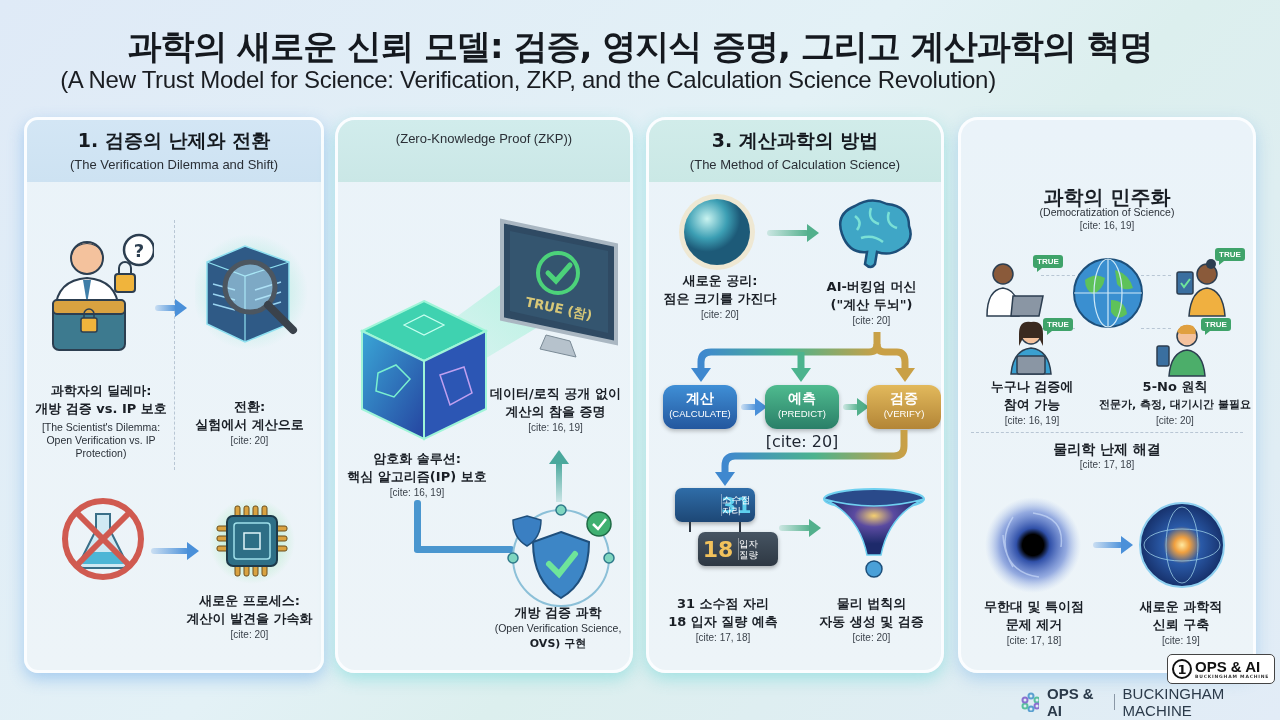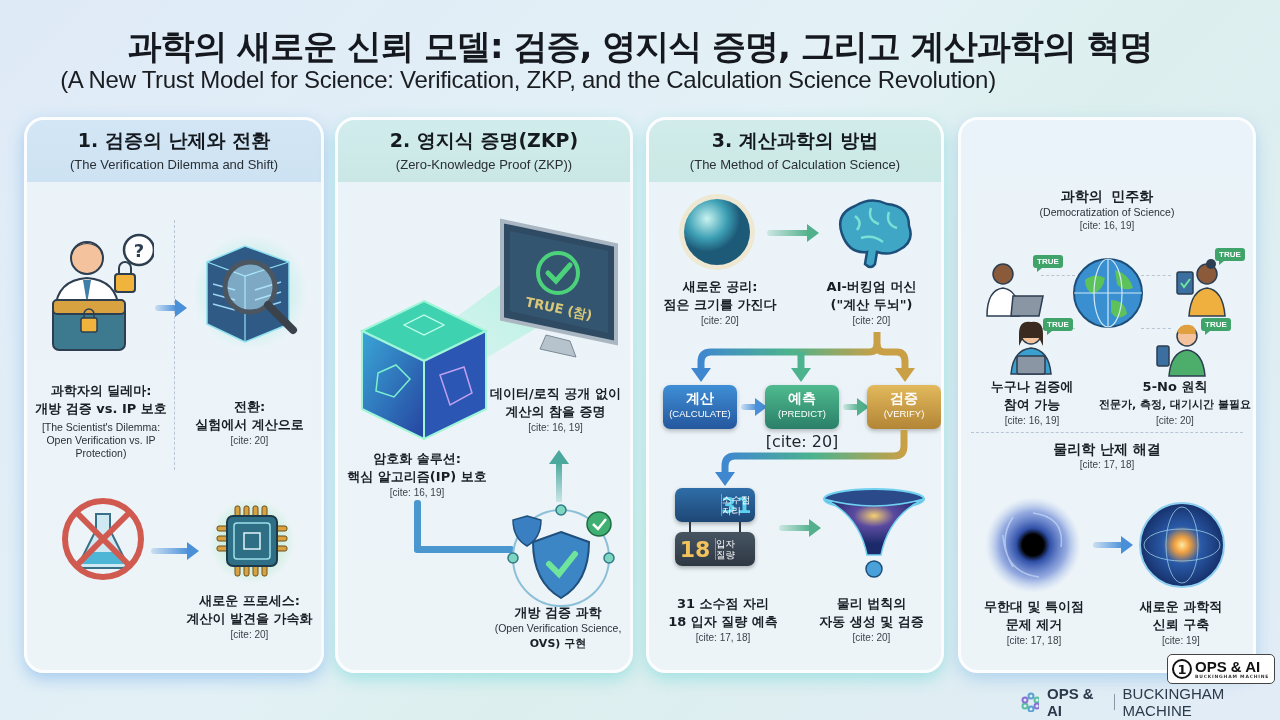--- a/index.html
+++ b/index.html
@@ -18,21 +18,21 @@
     position: absolute; left: 0; top: 66px; width: 1032px; text-align: center;
     font-family: "Liberation Sans", sans-serif;
     font-size: 24px; color: #1a1d22; letter-spacing: -0.3px; padding-left: 24px;
   }
   .panel {
     position: absolute; top: 117px; height: 556px;
     border: 3px solid #fbfdff; border-radius: 20px;
     background: linear-gradient(180deg, #eaf3f9 0%, #edf4f8 100%);
     overflow: hidden;
   }
-  .panel.p1 { left: 24px; width: 300px; box-shadow: 0 6px 16px rgba(90,160,230,0.45); }
+  .panel.p1 { left: 24px; width: 300px; box-shadow: 0 6px 16px rgba(90,160,230,0.45); border-radius: 14px; }
   .panel.p2 { left: 335px; width: 298px; box-shadow: 0 6px 16px rgba(90,210,210,0.45); }
   .panel.p3 { left: 646px; width: 298px; box-shadow: 0 6px 16px rgba(90,210,210,0.45); }
   .panel.p4 { left: 958px; width: 298px; box-shadow: 0 6px 16px rgba(120,180,230,0.45); }
   .panel-head {
     height: 62px; text-align: center; padding-top: 8px;
   }
   .p1 .panel-head { background: linear-gradient(180deg, #d3e6f5, #cde2f2); }
   .p2 .panel-head { background: linear-gradient(180deg, #d1ecec, #cae7e6); }
   .p3 .panel-head { background: linear-gradient(180deg, #d1ecea, #cae8e5); }
   .p4 .panel-head { background: linear-gradient(180deg, #d4e6f4, #cde2f2); }
@@ -48,39 +48,39 @@
   .arrow-h { position: absolute; height: 6px; background: linear-gradient(90deg, rgba(70,140,220,0.2), #4a90d9); border-radius: 3px; }
   .arrow-h::after { content: ""; position: absolute; right: -10px; top: -6px; border-left: 12px solid #4a90d9; border-top: 9px solid transparent; border-bottom: 9px solid transparent; }
   .arrow-h.green { background: linear-gradient(90deg, rgba(80,180,140,0.2), #52b08c); }
   .arrow-h.green::after { border-left-color: #52b08c; }
 
   .dashed-v { position: absolute; border-left: 1px dashed #b8c6d4; }
   .dashed-h { position: absolute; border-top: 1px dashed #b8c6d4; }
 
   
   .step {
-    position: absolute; width: 74px; height: 44px; border-radius: 7px; text-align: center;
+    position: absolute; width: 74px; height: 44px; border-radius: 12px; text-align: center;
     color: #fff; padding-top: 5px; box-shadow: 0 2px 4px rgba(0,0,0,0.25);
   }
   .step .sk { font-size: 14px; font-weight: bold; line-height: 17px; }
   .step .se { font-family: "Liberation Sans", sans-serif; font-size: 9.5px; line-height: 13px; }
   .step.calc { background: linear-gradient(180deg, #3f8fd6, #24579e); }
   .step.pred { background: linear-gradient(180deg, #4fbb8f, #2a7f68); }
   .step.veri { background: linear-gradient(180deg, #e2b95c, #b38536); }
 
   .numbox {
     position: absolute; width: 80px; height: 34px; border-radius: 7px;
     display: flex; align-items: center; box-shadow: 0 2px 4px rgba(0,0,0,0.3);
   }
   .numbox .n { width: 40px; text-align: center; font-size: 22px; font-weight: bold; }
   .numbox .sep { width: 1px; height: 22px; background: rgba(255,255,255,0.4); }
   .numbox .t { flex: 1; font-size: 9.5px; color: #fff; line-height: 11px; font-weight: normal; }
   .numbox.blue { background: linear-gradient(180deg, #2f6da8, #1d4775); }
   .numbox.blue .n { color: #5ed0ee; padding-left: 46px; }
-  .numbox.dark { background: linear-gradient(180deg, #465462, #2e3843); }
+  .numbox.dark { background: linear-gradient(180deg, #465462, #2e3843); margin-left: 23px; }
   .numbox.dark .n { color: #f2c25c; }
 
   .true-tag {
     position: absolute; background: #3fa36a; color: #fff; font-size: 8px; font-weight: bold;
     border-radius: 3px; padding: 2px 4px; font-family: "Liberation Sans", sans-serif;
   }
   .true-tag::after { content: ""; position: absolute; left: 4px; bottom: -4px; border-top: 4px solid #3fa36a; border-right: 5px solid transparent; }
 
   .brand {
     position: absolute; left: 1021px; top: 685px; font-family: "Liberation Sans", sans-serif;
@@ -202,21 +202,20 @@
   </svg>
   <div class="lbl" style="left:150px; top:472px; width:145px;">
     <div class="k">새로운 프로세스:</div>
     <div class="k">계산이 발견을 가속화</div>
     <div class="c">[cite: 20]</div>
   </div>
 </div>
 
 <div class="panel p2">
   <div class="panel-head">
-    <div class="ph-title">2. 영지식 증명(ZKP)</div>
     <div class="ph-sub">(Zero-Knowledge Proof (ZKP))</div>
   </div>
 
   <svg class="abs" style="left:60px; top:85px;" width="200" height="170">
     <defs>
         <linearGradient id="beam" x1="0" y1="1" x2="1" y2="0">
           <stop offset="0" stop-color="#7ff0c8" stop-opacity="0.1"></stop>
           <stop offset="1" stop-color="#7ff0c8" stop-opacity="0.55"></stop>
         </linearGradient>
       </defs>
@@ -298,21 +297,21 @@
       </defs>
     <circle cx="40" cy="40" r="38" fill="#f5d89a" opacity="0.4"></circle>
     <circle cx="40" cy="40" r="33" fill="url(#sph)"></circle>
   </svg>
   <div class="arrow-h green" style="left:118px; top:110px; width:42px;"></div>
   <svg class="abs" style="left:178px; top:74px;" width="90" height="80">
     <path d="M15 40 Q8 20 28 12 Q44 2 60 10 Q82 12 82 32 Q88 48 72 56 Q62 62 50 58 L48 70 Q44 76 38 70 L40 58 Q22 60 15 40Z" fill="#3fa6c6" stroke="#1d4f7a" stroke-width="2.5"></path>
     <path d="M28 22 Q36 28 30 36 M44 14 Q40 26 52 30 M62 18 Q58 30 70 34 M34 44 Q46 40 56 48" fill="none" stroke="#7ae0d6" stroke-width="2.5"></path>
   </svg>
 
-  <div class="lbl" style="left:4px; top:158px; width:134px;">
+  <div class="lbl" style="left:4px; top:152px; width:134px;">
     <div class="k">새로운 공리:</div>
     <div class="k">점은 크기를 가진다</div>
     <div class="c">[cite: 20]</div>
   </div>
   <div class="lbl" style="left:150px; top:158px; width:145px;">
     <div class="k">AI-버킹엄 머신</div>
     <div class="k">("계산 두뇌")</div>
     <div class="c">[cite: 20]</div>
   </div>
 
@@ -401,21 +400,21 @@
   <div class="lbl" style="left:150px; top:475px; width:145px;">
     <div class="k">물리 법칙의</div>
     <div class="k">자동 생성 및 검증</div>
     <div class="c">[cite: 20]</div>
   </div>
 </div>
 
 <div class="panel p4">
 
   <div class="lbl" style="left:0; top:68px; width:292px;">
-    <div class="k" style="font-size:14px;font-family:Liberation Mono, monospace;">과학의 민주화</div>
+    <div class="k" style="font-size:20px;">과학의 민주화</div>
     <div class="e">(Democratization of Science)</div>
     <div class="c">[cite: 16, 19]</div>
   </div>
 
   <svg class="abs" style="left:110px; top:136px;" width="74" height="74">
     <circle cx="37" cy="37" r="34" fill="#3a8fd0" stroke="#1d4f7a" stroke-width="2"></circle>
     <path d="M14 24 Q24 16 34 22 Q32 34 22 38 Q14 34 14 24Z M44 14 Q58 18 62 32 Q52 36 46 28Z M40 44 Q54 44 56 58 Q46 66 40 56Z" fill="#5ec25a"></path>
     <ellipse cx="37" cy="37" rx="14" ry="34" fill="none" stroke="#cfeaf8" stroke-width="1.2"></ellipse>
     <line x1="3" y1="37" x2="71" y2="37" stroke="#cfeaf8" stroke-width="1.2"></line>
     <line x1="37" y1="3" x2="37" y2="71" stroke="#cfeaf8" stroke-width="1.2"></line>

